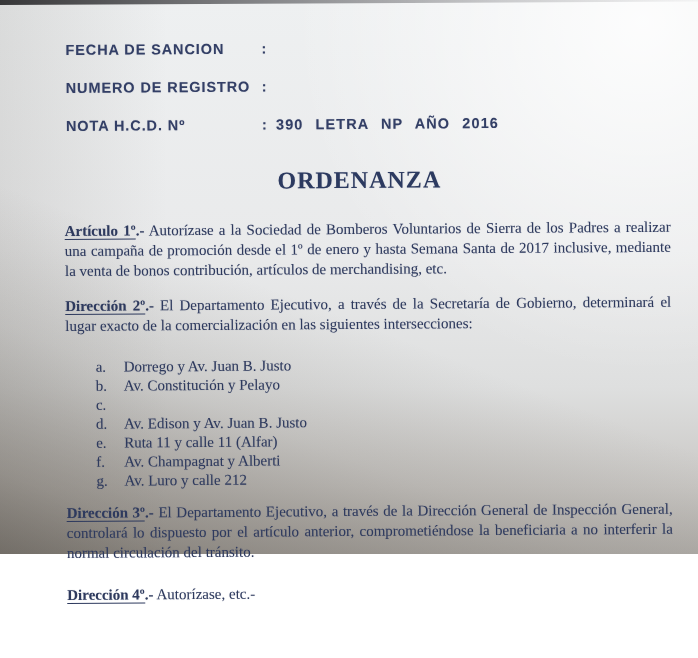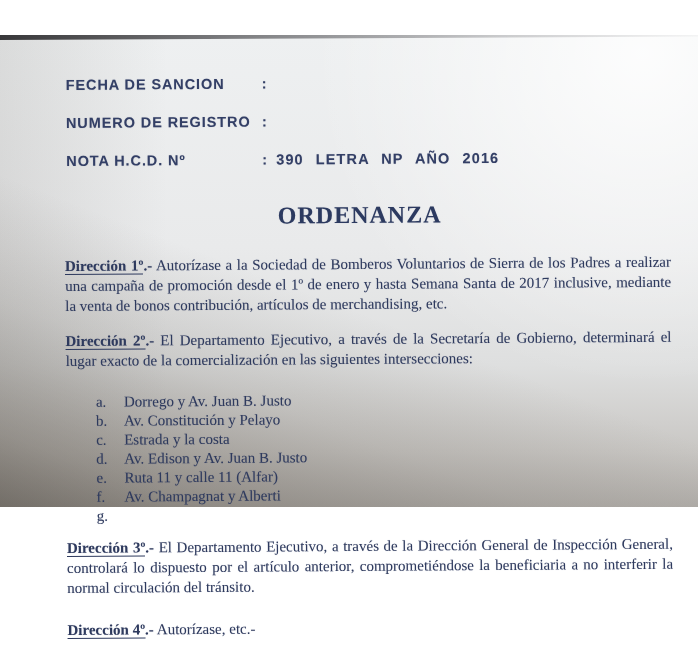--- a/index.html
+++ b/index.html
@@ -6,27 +6,26 @@
     margin: 0;
     padding: 0;
     width: 698px;
     height: 658px;
     overflow: hidden;
     font-family: "Liberation Serif", serif;
   }
   .page {
     position: relative;
     width: 698px;
-    height: 472px;
+    height: 554px;
     background:
       radial-gradient(circle at 92% 4%, rgba(255,255,255,0.85), rgba(255,255,255,0) 42%),
       linear-gradient(201deg, rgba(255,255,255,0) 55%, rgba(95,88,79,0.16) 72%, rgba(85,78,69,0.40) 90%, rgba(70,64,56,0.55) 100%),
       linear-gradient(to right, rgba(100,95,88,0.14), rgba(0,0,0,0) 24%),
       linear-gradient(to bottom, #eef0f1 0%, #e9eaeb 45%, #dedfdf 70%, #c9c7c4 88%, #b4b1ad 100%);
-    margin-top: 35px;
   }
   .scan-edge-top {
     position: absolute;
     top: 0; left: 0; right: 0;
     height: 5px;
     background: linear-gradient(to right, rgba(38,38,40,0.9), rgba(70,70,74,0.6) 40%, rgba(120,120,124,0.35) 72%, rgba(190,190,192,0.12) 100%);
     clip-path: polygon(0 0, 100% 0, 100% 30%, 0 100%);
     z-index: 3;
   }
   .content {
@@ -108,51 +107,51 @@
       </div>
       <div class="header-row">
         <span class="h-label">NOTA H.C.D. Nº</span>
         <span class="h-colon">:</span>
         <span class="h-value">390 LETRA NP AÑO 2016</span>
       </div>
     </div>
 
     <h1 class="title">ORDENANZA</h1>
 
-    <p class="article a1"><span class="art-label"><span class="art-label-u">Dirección 1º</span><span>.-</span></span> <span class="art-text">Autorízase a la Sociedad de Bomberos Voluntarios de Sierra de los Padres a realizar una campaña de promoción desde el 1º de enero y hasta Semana Santa de 2017 inclusive, mediante la venta de bonos contribución, artículos de merchandising, etc.</span></p>
+    <p class="article a1"><span class="art-label"><span class="art-label-u">Artículo 1º</span><span>.-</span></span> <span class="art-text">Autorízase a la Sociedad de Bomberos Voluntarios de Sierra de los Padres a realizar una campaña de promoción desde el 1º de enero y hasta Semana Santa de 2017 inclusive, mediante la venta de bonos contribución, artículos de merchandising, etc.</span></p>
 
     <p class="article a2"><span class="art-label"><span class="art-label-u">Dirección 2º</span><span>.-</span></span> <span class="art-text">El Departamento Ejecutivo, a través de la Secretaría de Gobierno, determinará el lugar exacto de la comercialización en las siguientes intersecciones:</span></p>
 
     <ul class="intersections">
       <li>
           <span class="li-letter">a.</span>
           <span class="li-text">Dorrego y Av. Juan B. Justo</span>
         </li>
       <li>
           <span class="li-letter">b.</span>
           <span class="li-text">Av. Constitución y Pelayo</span>
         </li>
       <li>
           <span class="li-letter">c.</span>
-          <span class="li-text">Estrada y la costa</span>
         </li>
       <li>
           <span class="li-letter">d.</span>
           <span class="li-text">Av. Edison y Av. Juan B. Justo</span>
         </li>
       <li>
           <span class="li-letter">e.</span>
           <span class="li-text">Ruta 11 y calle 11 (Alfar)</span>
         </li>
       <li>
           <span class="li-letter">f.</span>
           <span class="li-text">Av. Champagnat y Alberti</span>
         </li>
       <li>
           <span class="li-letter">g.</span>
+          <span class="li-text">Av. Luro y calle 212</span>
         </li>
     </ul>
 
     <p class="article a3"><span class="art-label"><span class="art-label-u">Dirección 3º</span><span>.-</span></span> <span class="art-text">El Departamento Ejecutivo, a través de la Dirección General de Inspección General, controlará lo dispuesto por el artículo anterior, comprometiéndose la beneficiaria a no interferir la normal circulación del tránsito.</span></p>
 
     <p class="article a4"><span class="art-label"><span class="art-label-u">Dirección 4º</span><span>.-</span></span> <span class="art-text">Autorízase, etc.-</span></p>
 
   </div>
 </div>
 

